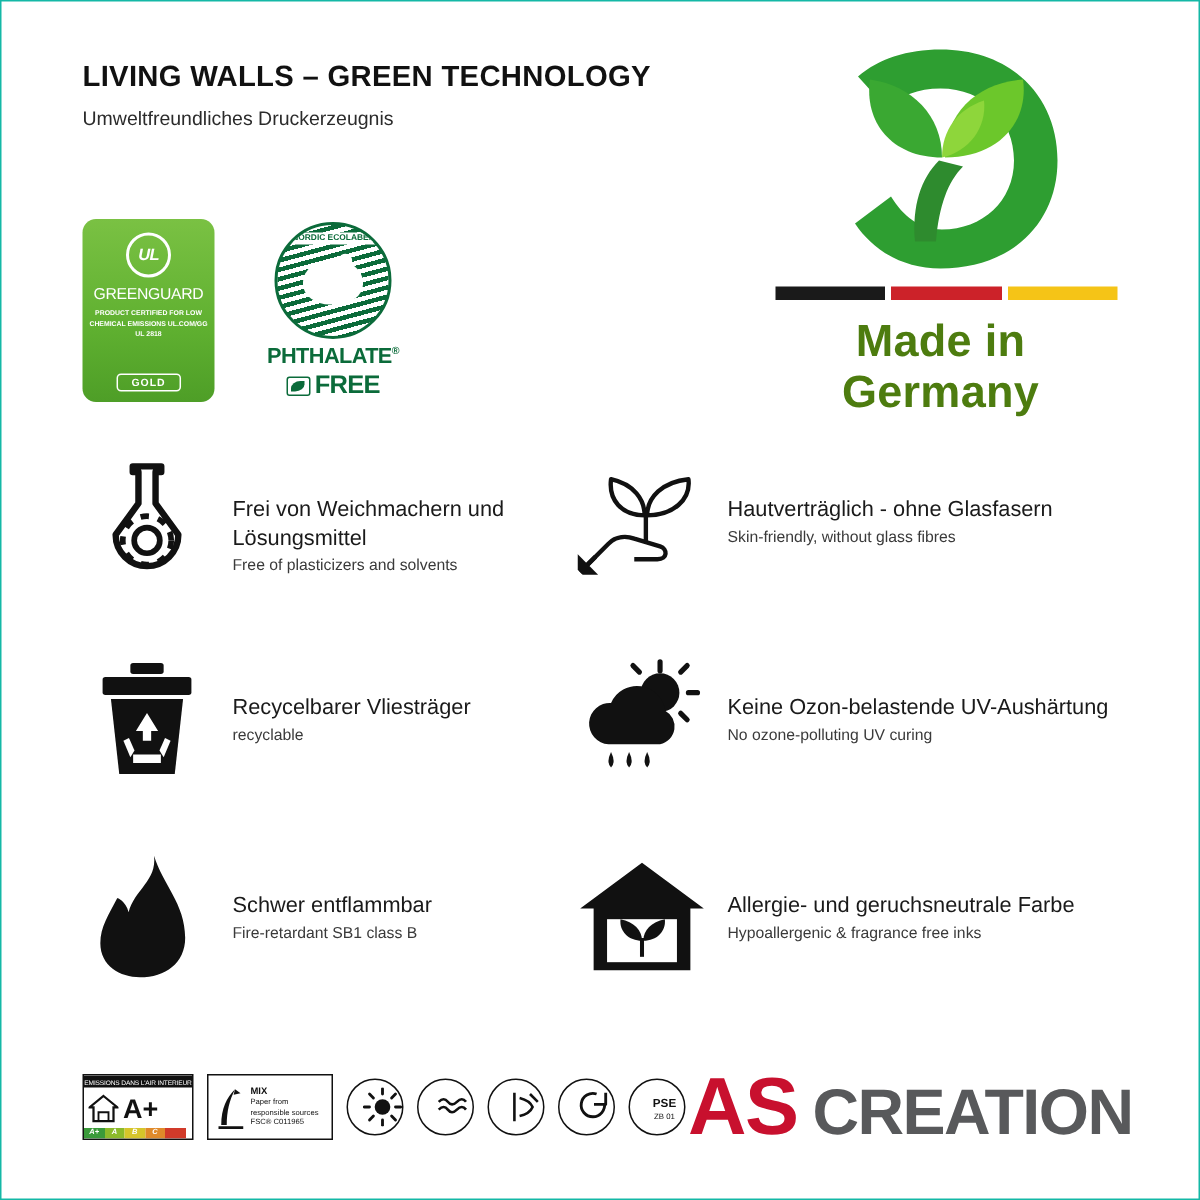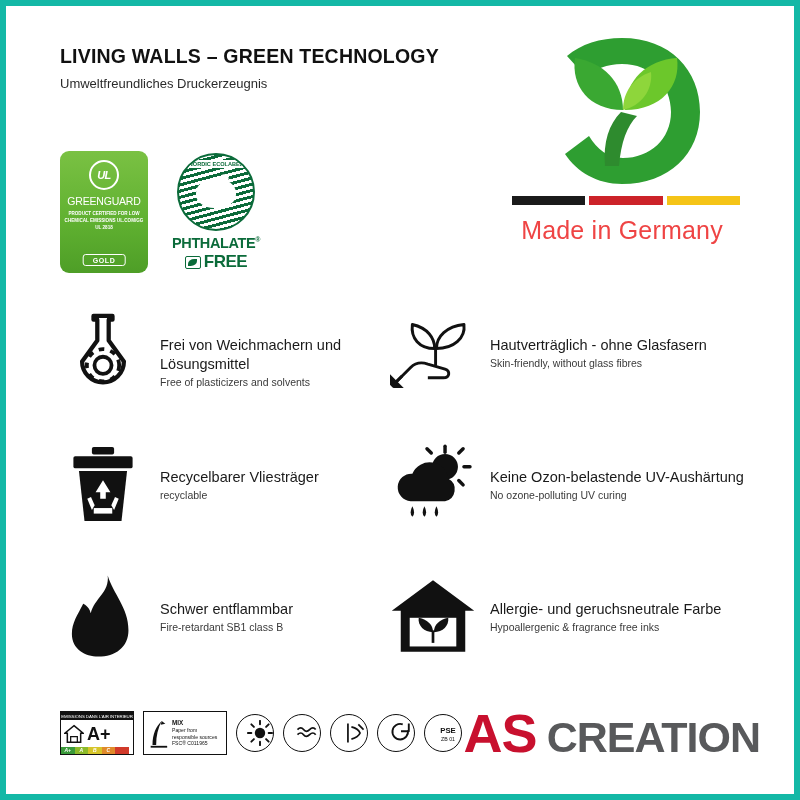--- a/index.html
+++ b/index.html
@@ -8,33 +8,33 @@
     width: 800px; height: 800px;
     background: #ffffff;
     font-family: "Liberation Sans", sans-serif;
     color: #1a1a1a;
     position: relative;
     overflow: hidden;
   }
   .page {
     width: 800px; height: 800px;
     position: relative;
-    border: 6px solid #14b8a6;
+    border: 1px solid #14b8a6;
   }
 
   
   .header { position: absolute; left: 54px; top: 40px; width: 430px; }
   .title {
     font-size: 19.5px; font-weight: bold; letter-spacing: 0.2px;
     color: #111; margin: 0 0 9px 0; line-height: 1.1;
   }
   .subtitle { font-size: 13px; color: #2b2b2b; margin: 0; }
 
   
-  .certs { position: absolute; left: 54px; top: 145px; display: flex; gap: 14px; align-items: flex-start; }
+  .certs { position: absolute; left: 54px; top: 145px; display: flex; gap: 25px; align-items: flex-start; }
 
   .greenguard {
     width: 88px; height: 122px; border-radius: 9px;
     background: linear-gradient(180deg, #7ac143 0%, #5fb030 60%, #4e9e27 100%);
     display: flex; flex-direction: column; align-items: center;
     padding-top: 9px; color: #fff; position: relative;
   }
   .gg-ul {
     width: 30px; height: 30px; border-radius: 50%;
     border: 2.2px solid #fff; display: flex; align-items: center; justify-content: center;
@@ -79,21 +79,21 @@
   .ph-free { font-size: 17px; font-weight: bold; color: #0b6b3a; letter-spacing: -0.5px; }
 
   
   .brandmark { position: absolute; right: 62px; top: 26px; width: 220px; text-align: center; }
   .leaf-logo { width: 170px; height: 158px; margin: 0 auto; display: block; }
   .flag { display: flex; width: 228px; height: 9px; margin: 6px auto 0; gap: 4px; }
   .flag i { flex: 1; display: block; }
   .flag .f-black { background: #1a1a1a; }
   .flag .f-red { background: #cc2229; }
   .flag .f-gold { background: #f5c417; }
-  .made { font-size: 25px; font-weight: normal; letter-spacing: 0.2px; margin-top: 11px; color: #ef4444; }
+  .made { font-size: 30px; font-weight: bold; letter-spacing: 0.2px; margin-top: 11px; color: #4d7c0f; }
 
   
   .features {
     position: absolute; left: 54px; top: 300px; width: 700px;
     display: grid; grid-template-columns: 330px 370px; grid-template-rows: repeat(3, 132px);
   }
   .feature { display: flex; align-items: flex-start; gap: 14px; }
   .feature .ficon { width: 86px; flex: 0 0 86px; height: 92px; display: flex; align-items: center; justify-content: center; }
   .feature .ftext { padding-top: 30px; }
   .f-de { font-size: 14.5px; color: #1a1a1a; line-height: 1.3; }

